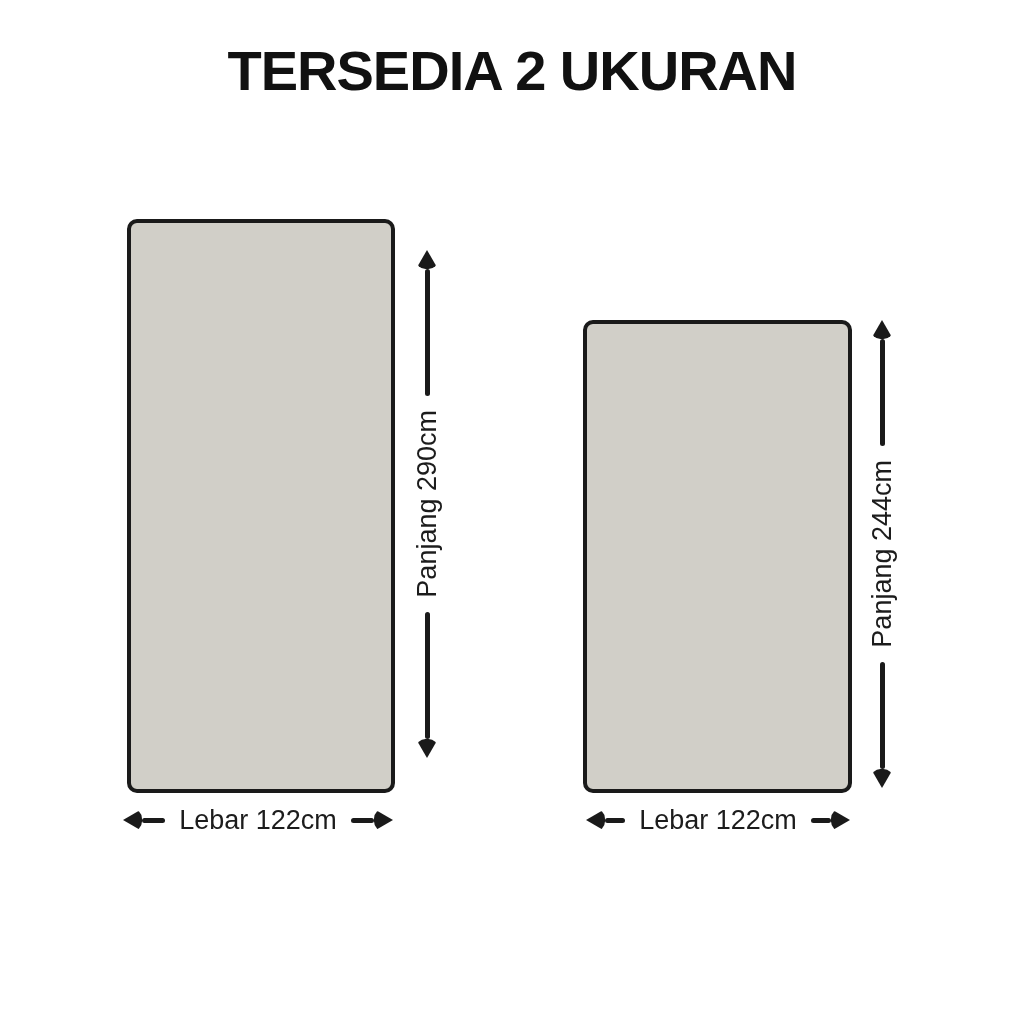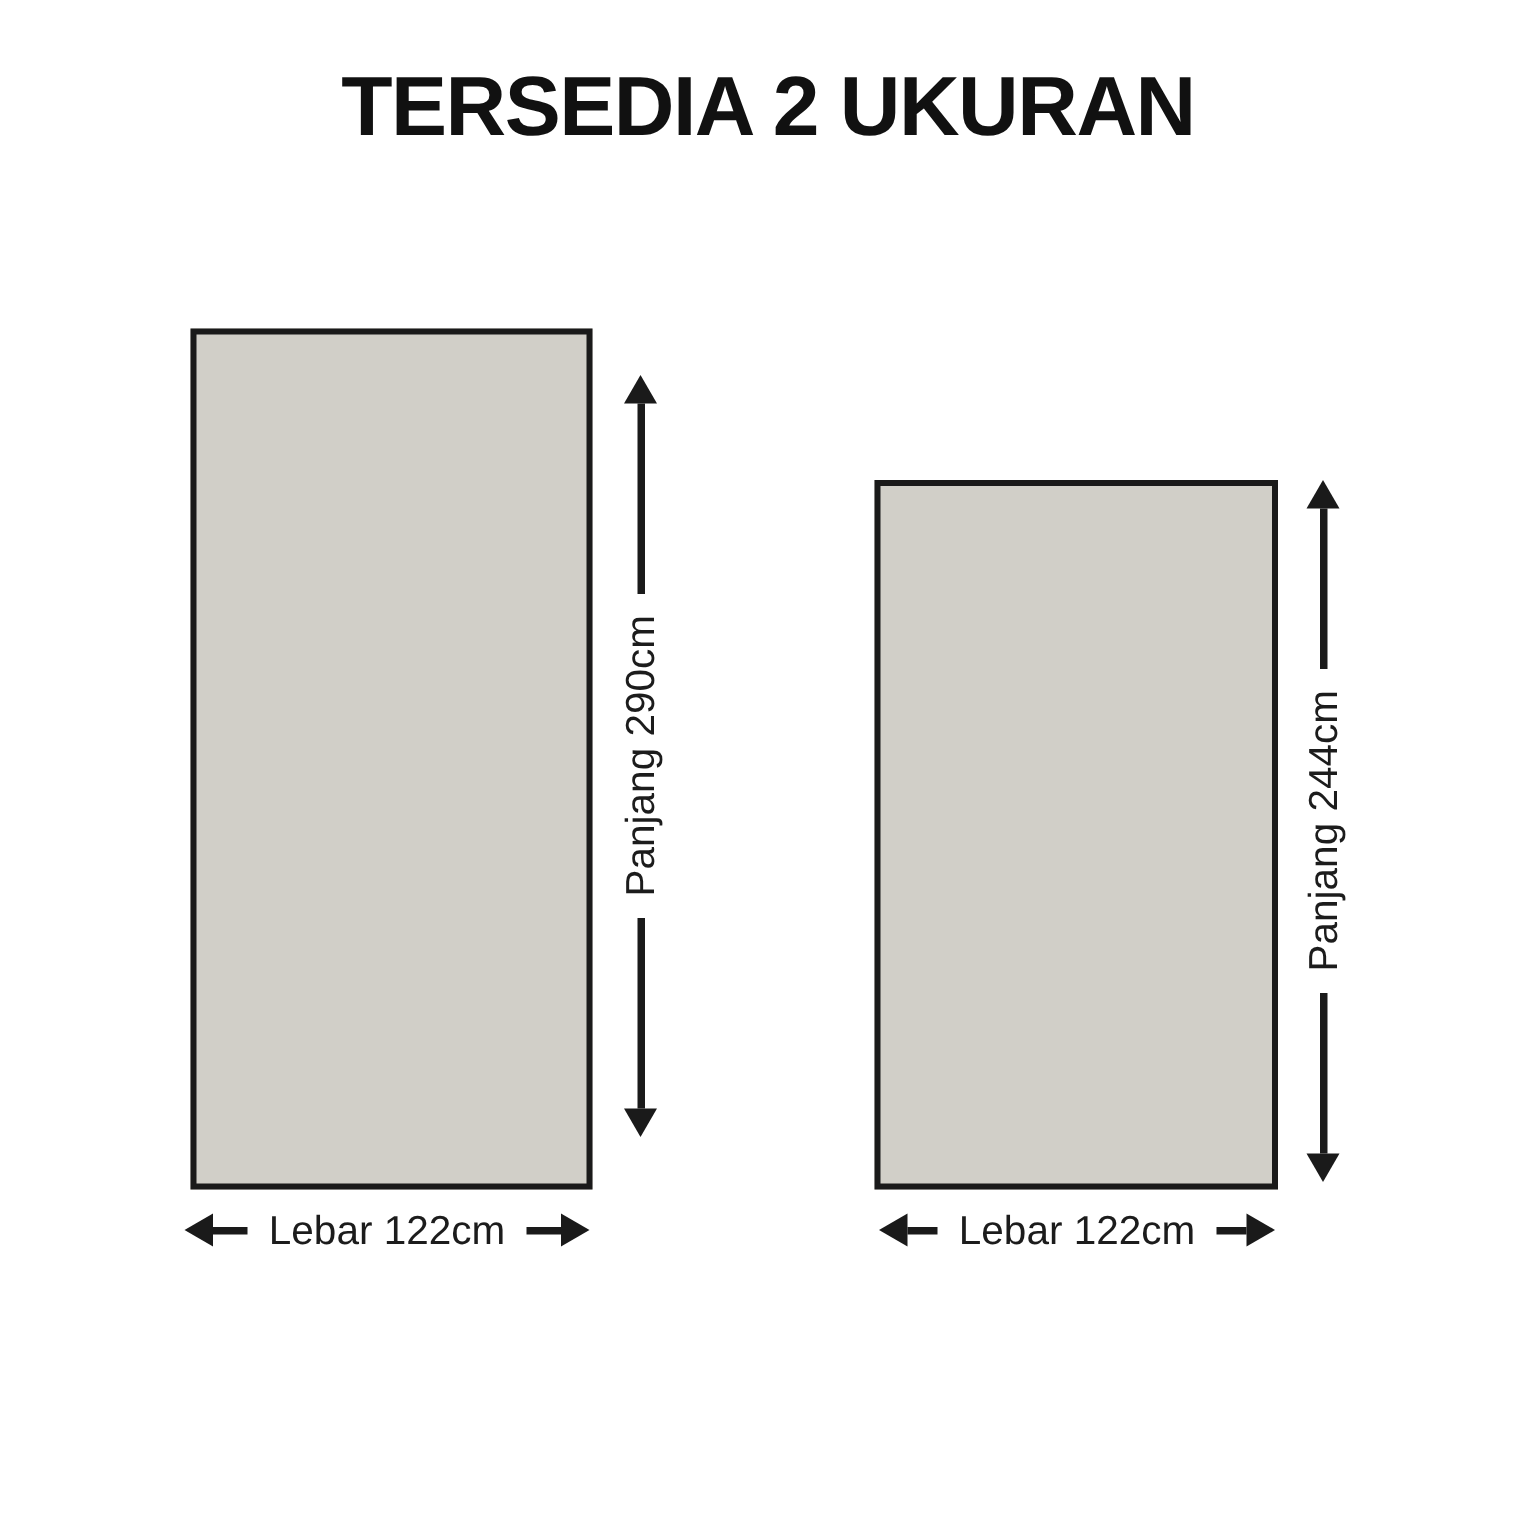--- a/index.html
+++ b/index.html
@@ -1,20 +1,20 @@
 <!DOCTYPE html>
 <html style="--bg: #ffffff; --panel-fill: #d1cfc8; --line: #1a1a1a;"><head>
 <meta charset="utf-8">
 <style>
   :root {
     --bg: #ffffff;
     --panel-fill: #d1cfc8;
     --line: #1a1a1a;
   }
-  * { margin: 0; padding: 0; box-sizing: border-box; }
+  * { margin: 0; padding: 0; box-sizing: border-box; border-radius: 10px; }
   html, body { background: var(--bg); }
   .canvas {
     position: relative;
     width: 1024px;
     height: 1024px;
     background: var(--bg);
     font-family: "Liberation Sans", sans-serif;
     overflow: hidden;
   }
   .title {

